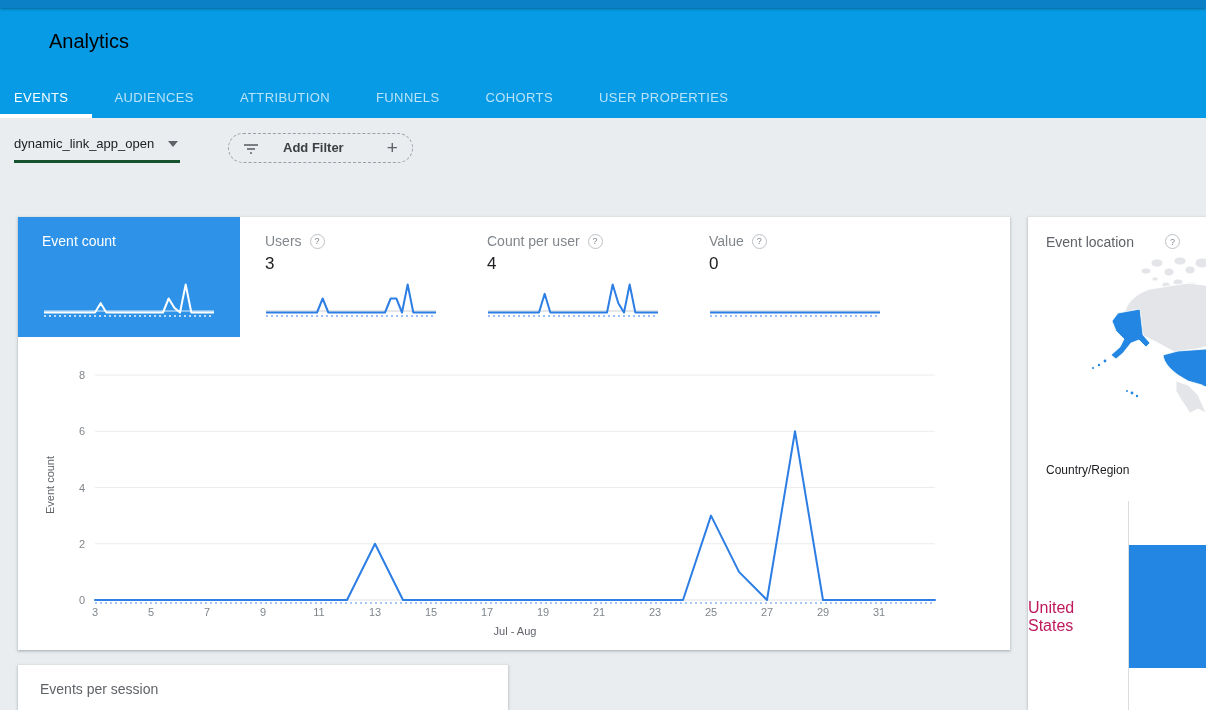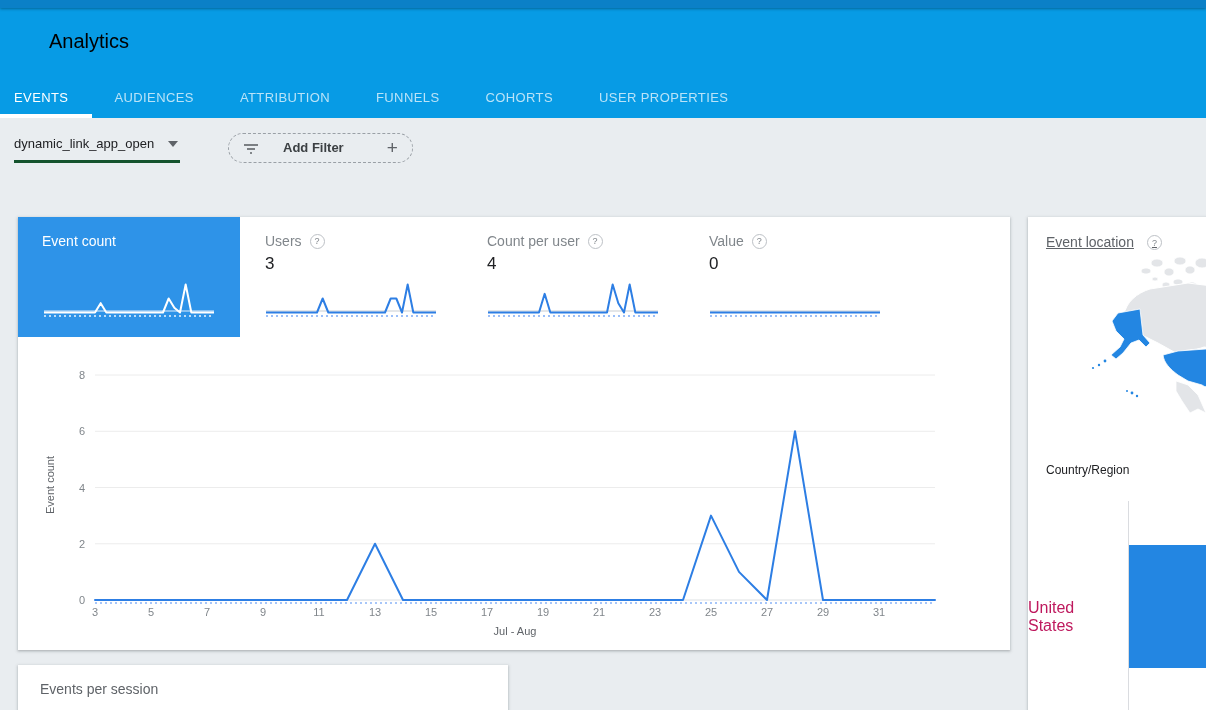--- a/index.html
+++ b/index.html
@@ -40,21 +40,21 @@
   .metric-card.selected .m-value { color:#FFFFFF; }
   .help { display:inline-flex; align-items:center; justify-content:center; width:15px; height:15px; border:1px solid #BDC1C6; border-radius:50%; font-size:9px; color:#80868B; cursor:pointer; }
   .spark { position:absolute; left:22px; bottom:14px; }
   .metric-card.selected .spark { left:22px; }
   
   .y-axis-title { position:absolute; left:-18px; top:262px; width:100px; text-align:center; font-size:11px; color:#5F6368; transform:rotate(-90deg); }
   #main-chart { position:absolute; left:0; top:138px; }
   .tick-label { font-size:11px; fill:#80868B; }
   .axis-sub { font-size:11px; fill:#5F6368; }
   
-  .loc-title { position:absolute; left:18px; top:17px; font-size:14px; color:#5F6368; display:flex; align-items:flex-end; gap:13px;text-decoration:underline; }
+  .loc-title { position:absolute; left:18px; top:17px; font-size:14px; color:#5F6368; display:flex; align-items:flex-start; gap:31px; }
   #map { position:absolute; left:0; top:38px; }
   .country-region { position:absolute; left:18px; top:246px; font-size:12px; color:#202124; }
   .bar-axis { position:absolute; left:100px; top:284px; bottom:0; width:1px; background:#DADCE0; }
   .bar-label { position:absolute; left:0; top:382px; width:95px; text-align:left; font-size:16px; color:#be185d; }
   .country-bar { position:absolute; left:101px; top:328px; height:123px; width:99px; background:#2386E2; }
   
   .eps-title { position:absolute; left:22px; top:16px; font-size:14px; color:#5F6368; }
 </style>
 </head>
 <body>

